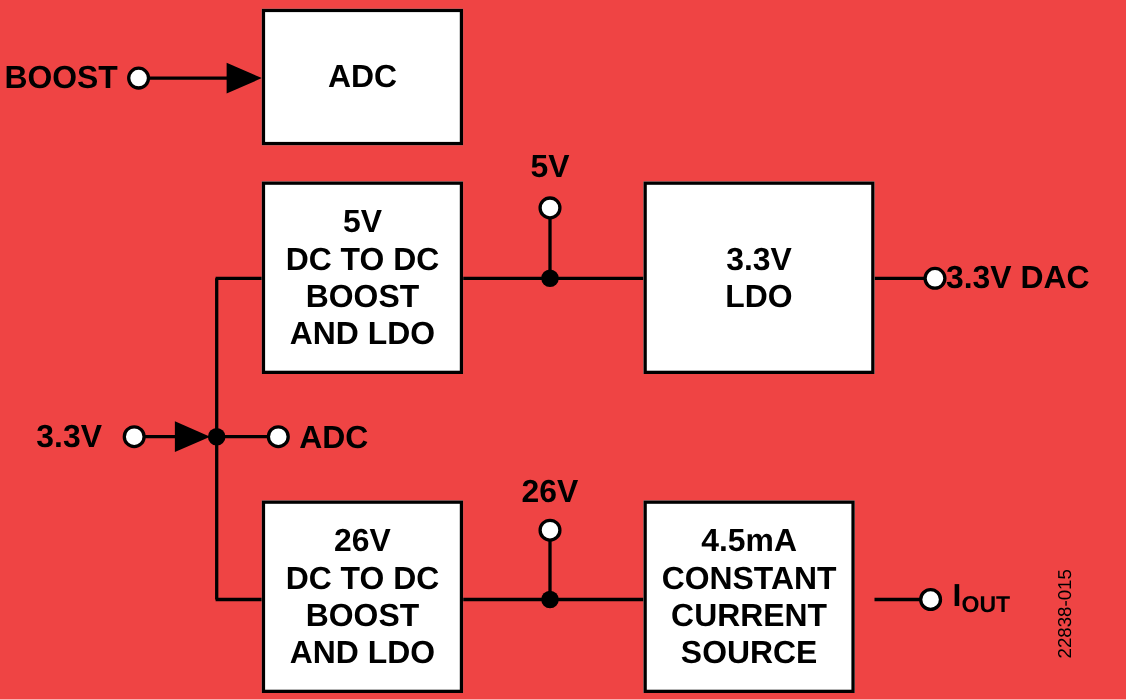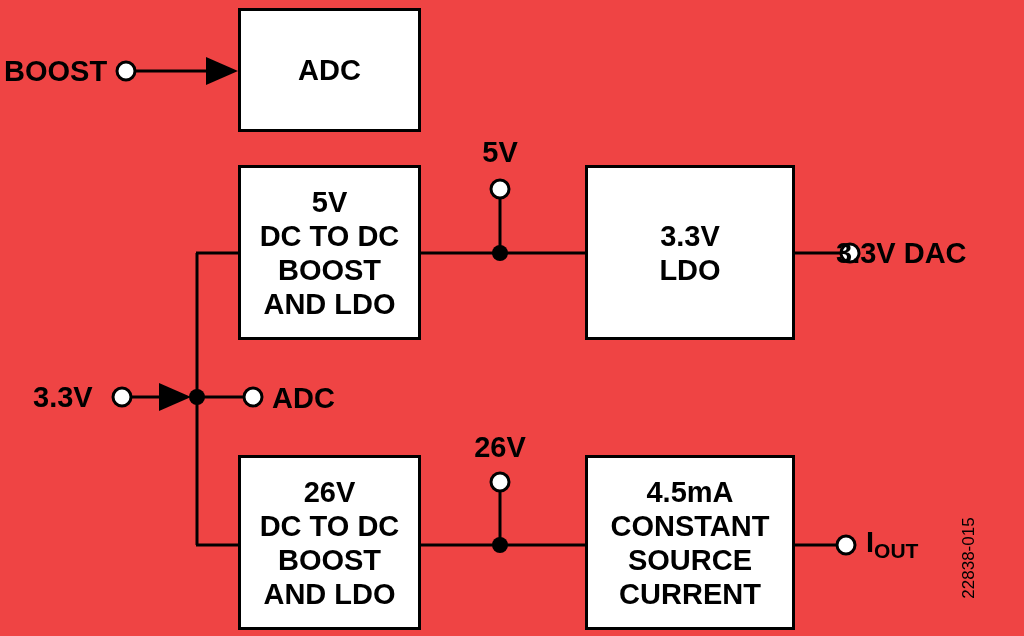--- a/index.html
+++ b/index.html
@@ -117,32 +117,32 @@
     <span>LDO</span>
   </div>
 
   <div class="box" style="left:238px; top:455px; width:183px; height:175px;">
     <span>26V</span>
     <span>DC TO DC</span>
     <span>BOOST</span>
     <span>AND LDO</span>
   </div>
 
-  <div class="box" style="left:585px; top:455px; width:210px; height:175px;">
+  <div class="box" style="left:585px; top:455px; width:192px; height:175px;">
     <span>4.5mA</span>
     <span>CONSTANT</span>
+    <span>CURRENT</span>
     <span>SOURCE</span>
-    <span>CURRENT</span>
   </div>
 
   <div class="lbl vcenter" style="left:4px; top:71px;">BOOST</div>
 
   <div class="lbl center-xy" style="left:500px; top:152px;">5V</div>
 
-  <div class="lbl vcenter" style="left:836px; top:253px;">3.3V DAC</div>
+  <div class="lbl vcenter" style="left:860px; top:253px;">3.3V DAC</div>
 
   <div class="lbl vcenter" style="left:33px; top:397px;">3.3V</div>
 
   <div class="lbl vcenter" style="left:272px; top:398px;">
     <div>ADC</div>
   </div>
 
   <div class="lbl center-xy" style="left:500px; top:447px;">26V</div>
 
   <div class="lbl vcenter" style="left:866px; top:546px;">

